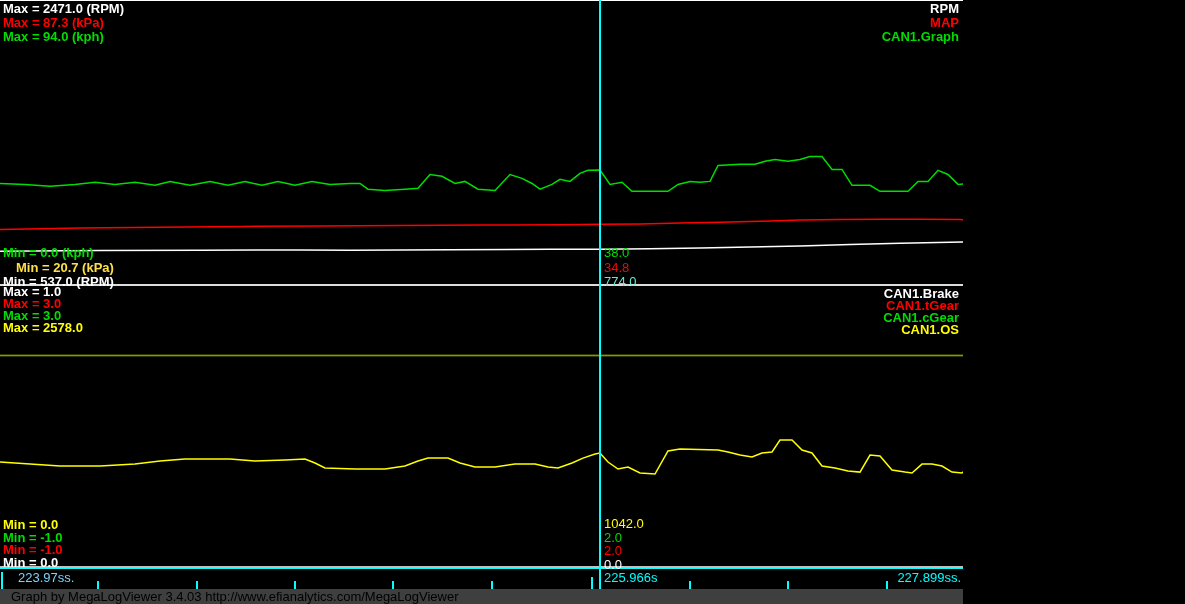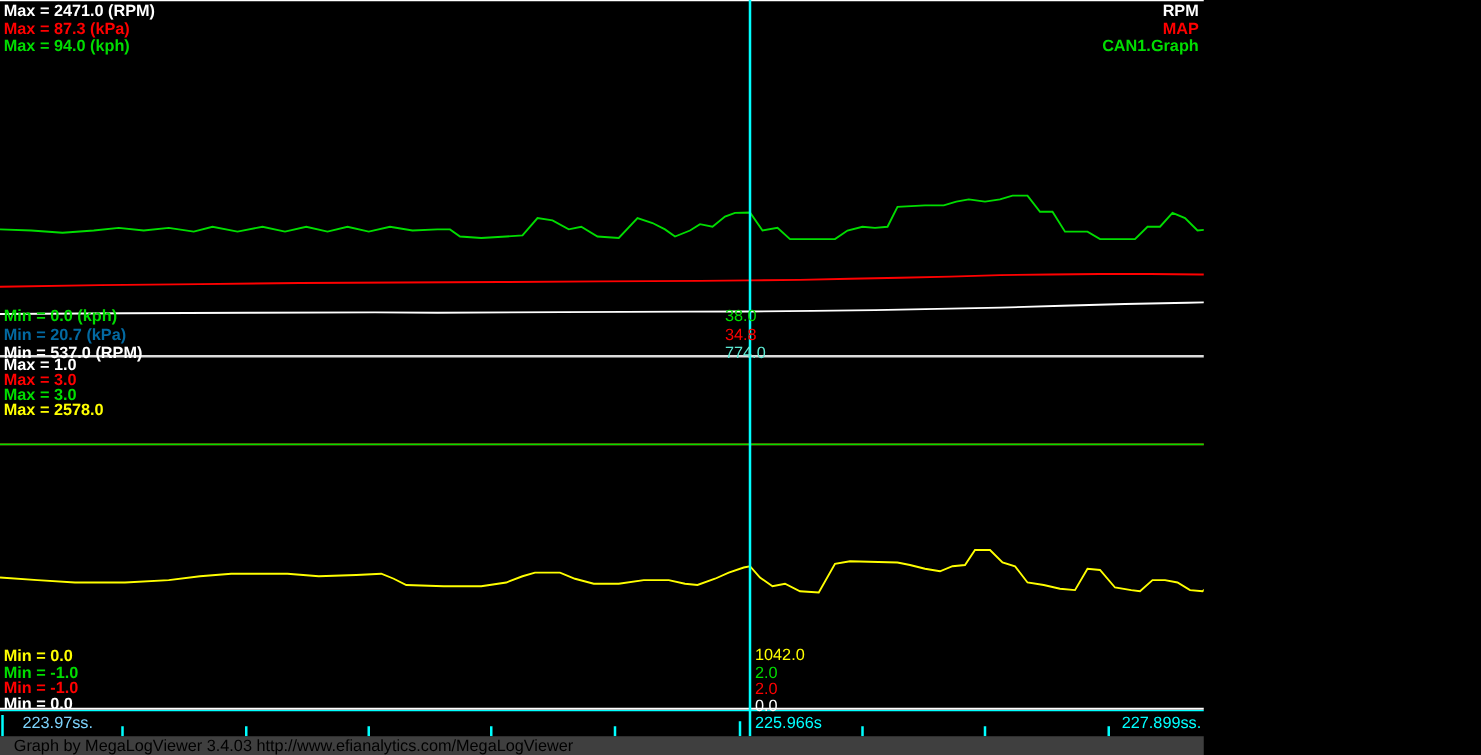--- a/index.html
+++ b/index.html
@@ -5,21 +5,21 @@
   html,body{margin:0;padding:0;background:#000;}
   .screen{
     position:relative;width:963px;height:604px;background:#000;overflow:hidden;
     font-family:"Liberation Sans",sans-serif;
   }
   .screen svg{position:absolute;left:0;top:0;display:block;}
   .stack{position:absolute;font-size:13px;font-weight:bold;white-space:nowrap;}
   .p1max{left:3px;top:2px;line-height:14px;}
   .p1legend{right:4px;top:2px;line-height:14px;text-align:right;}
   .p1min{left:3px;top:246px;line-height:14.5px;}
-  .p1cursor{left:580px;top:246px;line-height:14.5px;font-weight:normal;}
+  .p1cursor{left:604px;top:246px;line-height:14.5px;font-weight:normal;}
   .p2max{left:3px;top:286px;line-height:12px;}
   .p2legend{right:4px;top:288px;line-height:12px;text-align:right;}
   .p2min{left:3px;top:519px;line-height:12.5px;}
   .p2cursor{left:604px;top:517px;line-height:13.5px;font-weight:normal;}
   .t-label{position:absolute;top:570px;font-size:13px;font-weight:normal;white-space:nowrap;}
   .t-end{right:2px;text-align:right;}
   .status{
     position:absolute;left:0;top:589px;width:1185px;height:15px;box-sizing:border-box;
     font-size:13px;line-height:15px;padding-left:11px;white-space:nowrap;
   }
@@ -71,37 +71,43 @@
   </div>
 
   <div class="stack p1legend">
     <div style="color: rgb(255, 255, 255);">RPM</div>
     <div style="color: rgb(255, 0, 0);">MAP</div>
     <div style="color: rgb(0, 221, 0);">CAN1.Graph</div>
   </div>
 
   <div class="stack p1min">
     <div style="color: rgb(0, 221, 0);">Min = 0.0 (kph)</div>
-    <div style="color: #0369a1;">Min = 20.7 (kPa)</div>
+    <div style="color: #fde047; text-align: right;">Min = 20.7 (kPa)</div>
     <div style="color: rgb(255, 255, 255);">Min = 537.0 (RPM)</div>
   </div>
 
   <div class="stack p1cursor">
     <div style="color: rgb(0, 221, 0);">38.0</div>
     <div style="color: rgb(255, 0, 0);">34.8</div>
     <div style="color: #5eead4;">774.0</div>
   </div>
 
   <div class="stack p2max">
     <div style="color: rgb(255, 255, 255);">Max = 1.0</div>
     <div style="color: rgb(255, 0, 0);">Max = 3.0</div>
     <div style="color: rgb(0, 221, 0);">Max = 3.0</div>
     <div style="color: rgb(255, 255, 0);">Max = 2578.0</div>
   </div>
 
+  <div class="stack p2legend">
+    <div style="color: rgb(255, 255, 255);">CAN1.Brake</div>
+    <div style="color: rgb(255, 0, 0);">CAN1.tGear</div>
+    <div style="color: rgb(0, 221, 0);">CAN1.cGear</div>
+    <div style="color: rgb(255, 255, 0);">CAN1.OS</div>
+  </div>
 
   <div class="stack p2min">
     <div style="color: rgb(255, 255, 0);">Min = 0.0</div>
     <div style="color: rgb(0, 221, 0);">Min = -1.0</div>
     <div style="color: rgb(255, 0, 0);">Min = -1.0</div>
     <div style="color: rgb(255, 255, 255);">Min = 0.0</div>
   </div>
 
   <div class="stack p2cursor">
     <div style="color: rgb(255, 255, 0);">1042.0</div>

